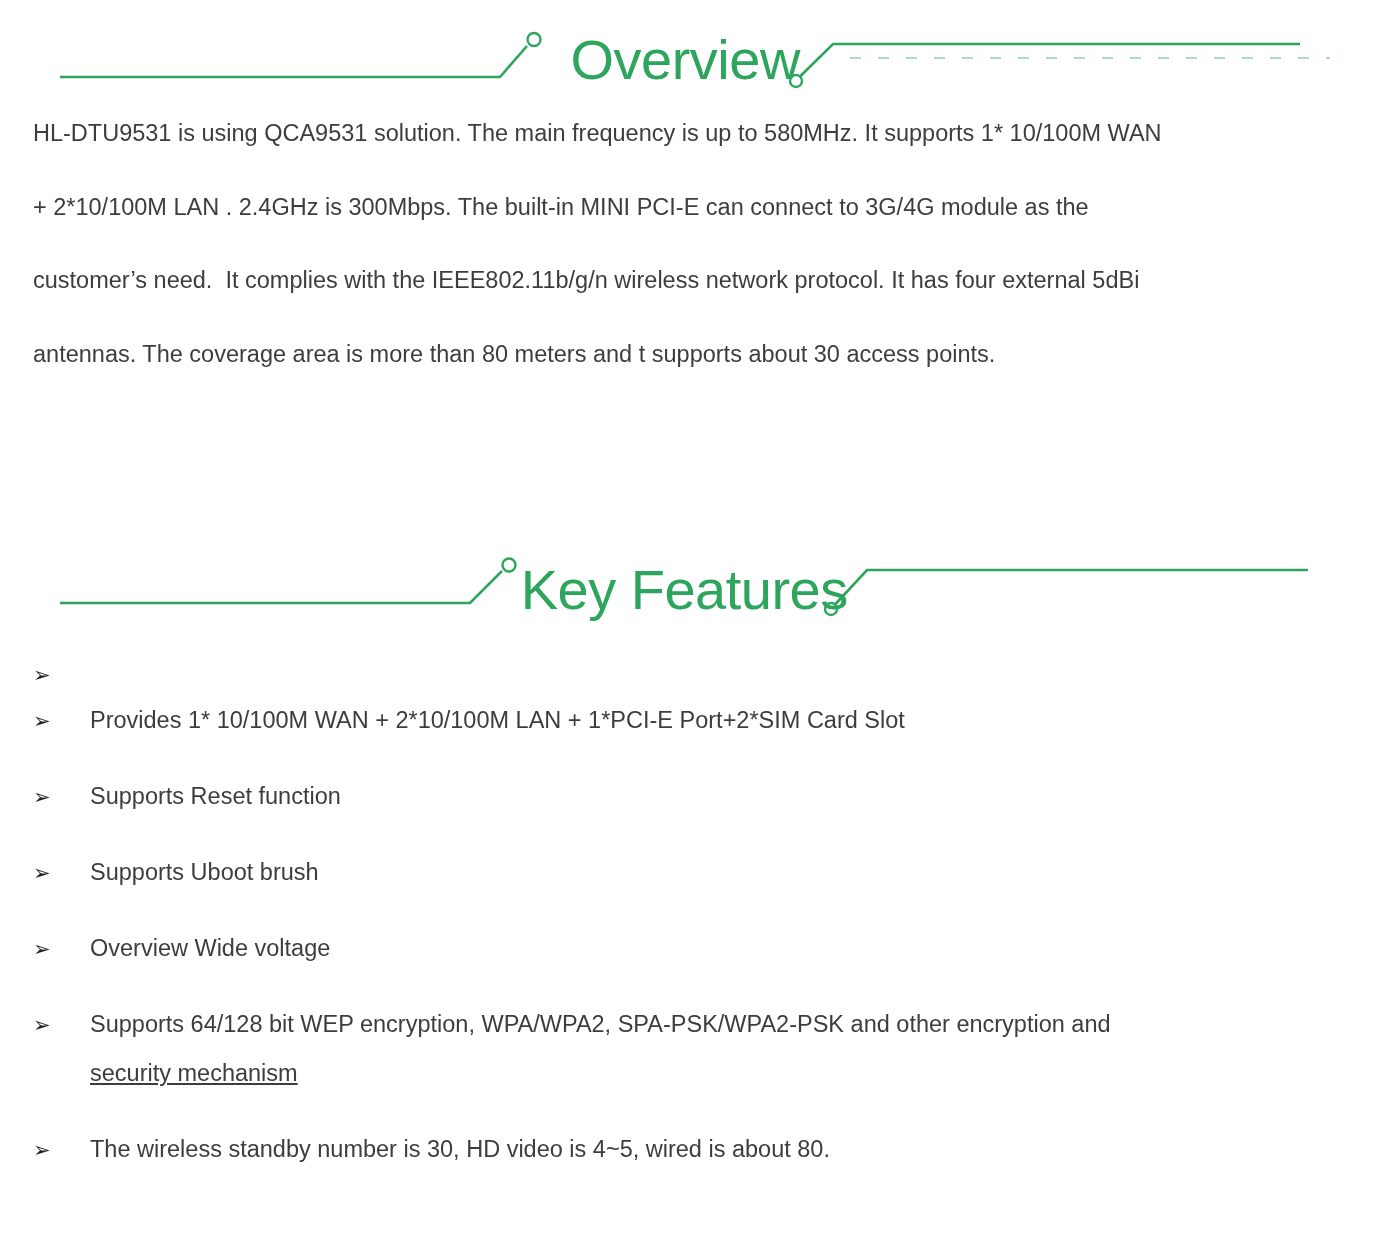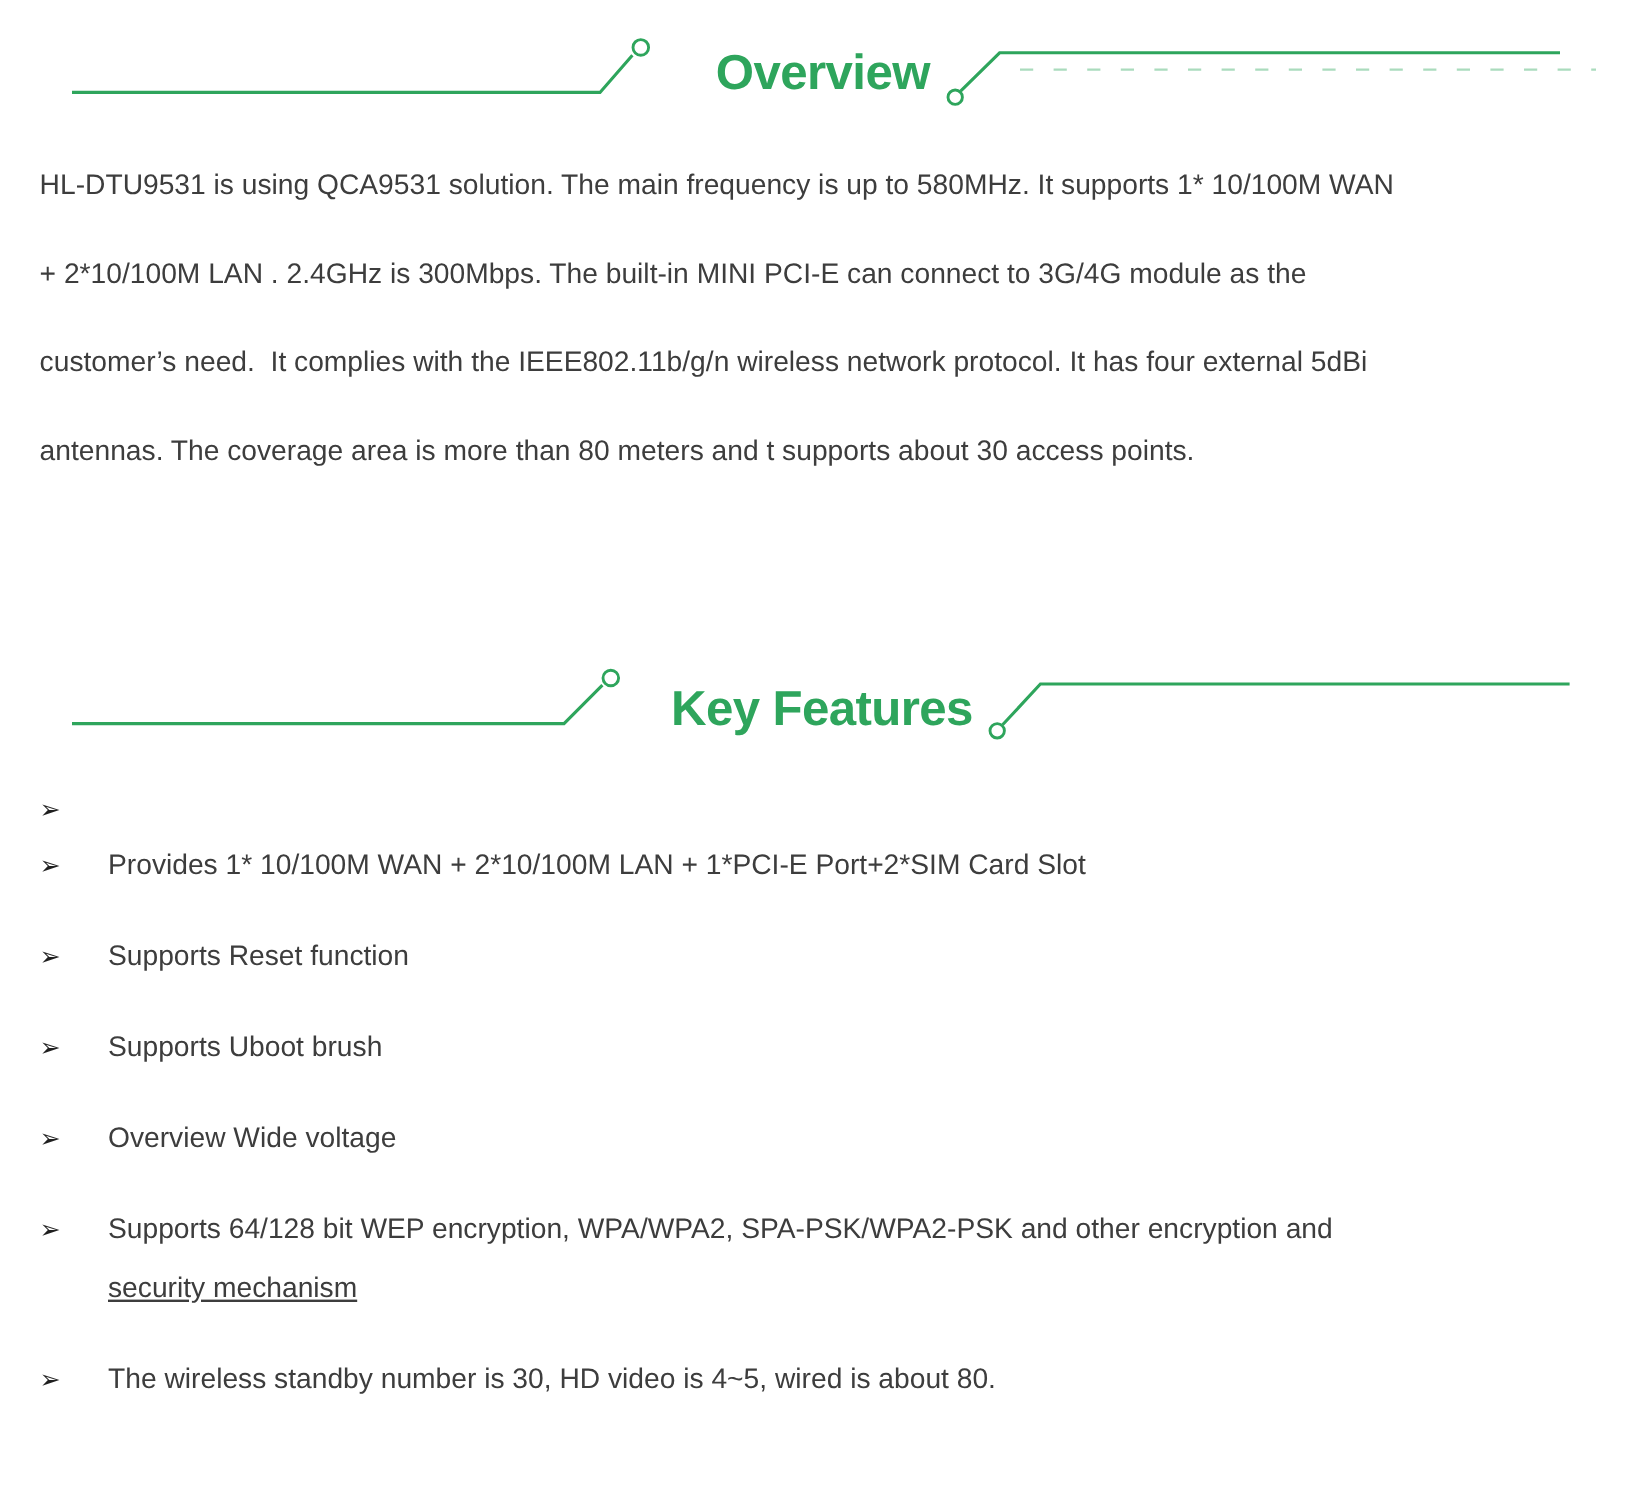--- a/index.html
+++ b/index.html
@@ -10,27 +10,27 @@
     font-family:"Liberation Sans", sans-serif;
     color:#3d3d3d;
     overflow:hidden;
   }
   
   .heading-band{position:absolute;left:0;width:1375px;height:104px;}
   .heading-band svg{position:absolute;left:0;top:0;}
   .heading-title{
     position:absolute;left:50%;transform:translateX(-51%);
     top:12px;
-    font-size:41px;font-weight:bold;letter-spacing:-0.5px;
+    font-size:56px;font-weight:normal;letter-spacing:-0.5px;
     color:#2ea55c;white-space:pre;line-height:60px;
   }
   #overview-band{top:18px;}
   #features-band{top:548px;}
   
-  .overview-paragraph{position:absolute;left:33px;top:139px;width:1320px;}
+  .overview-paragraph{position:absolute;left:33px;top:118px;width:1320px;}
   .para-line{
     height:73.7px;
     font-size:23.5px;line-height:31px;
     white-space:pre;color:#3d3d3d;
   }
   
   .feature-list{position:absolute;left:33px;top:659px;width:1310px;
     list-style:none;margin:0;padding:0;}
   .feature-item{
     position:relative;

